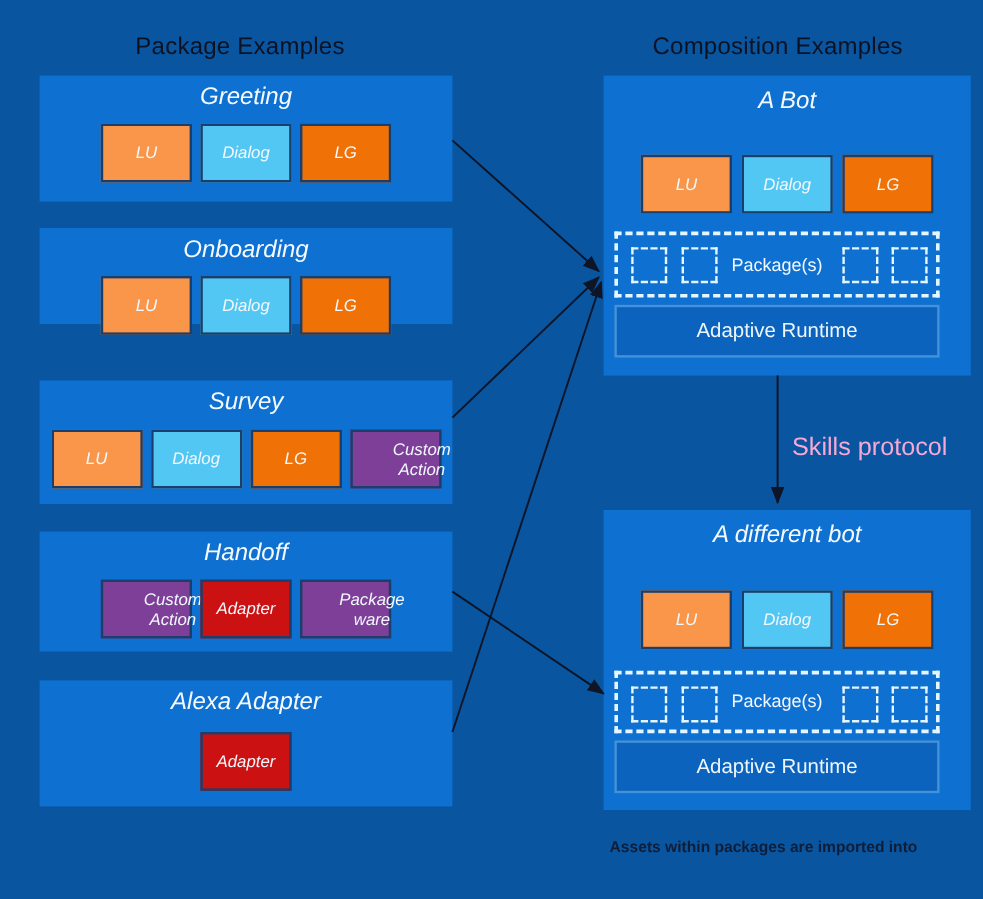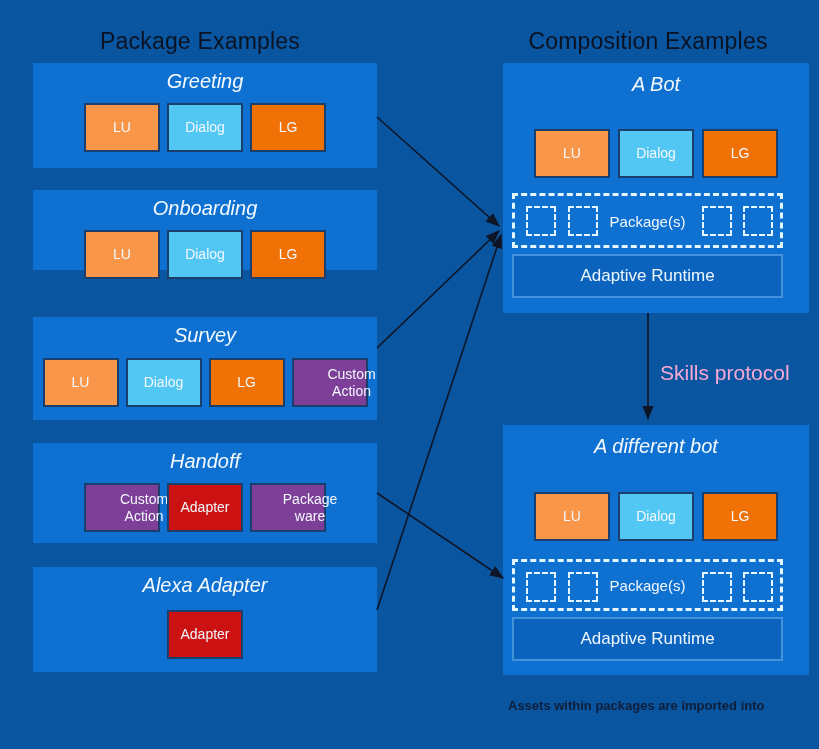--- a/index.html
+++ b/index.html
@@ -12,21 +12,21 @@
     position: relative;
     width: 819px;
     height: 749px;
     background: #0a55a0;
     overflow: hidden;
   }
   .heading {
     position: absolute;
     top: 28px;
     height: 30px;
-    font-size: 23px;
+    font-size: 20px;
     color: #0b1322;
     text-align: center;
     letter-spacing: 0.2px;
   }
   .heading.left-h  { left: 20px;  width: 360px; }
   .heading.right-h { left: 498px; width: 300px; }
 
   
   .pkg-box {
     position: absolute;
@@ -56,20 +56,21 @@
     width: 76px;
     height: 49px;
     border: 2px solid #1a3f6d;
     display: flex;
     align-items: center;
     justify-content: center;
     text-align: center;
     font-size: 14px;
     line-height: 1.15;
     color: #f2f8fd;
+    font-style: italic;
   }
   .chip.lu      { background: #f9964a; }
   .chip.dialog  { background: #53c7f3; }
   .chip.lg      { background: #f07105; }
   .chip.custom  { background: #7d3f98; padding-left: 44px; }
   .chip.adapter { background: #cb1111; }
 
   
   .comp-box {
     position: absolute;

